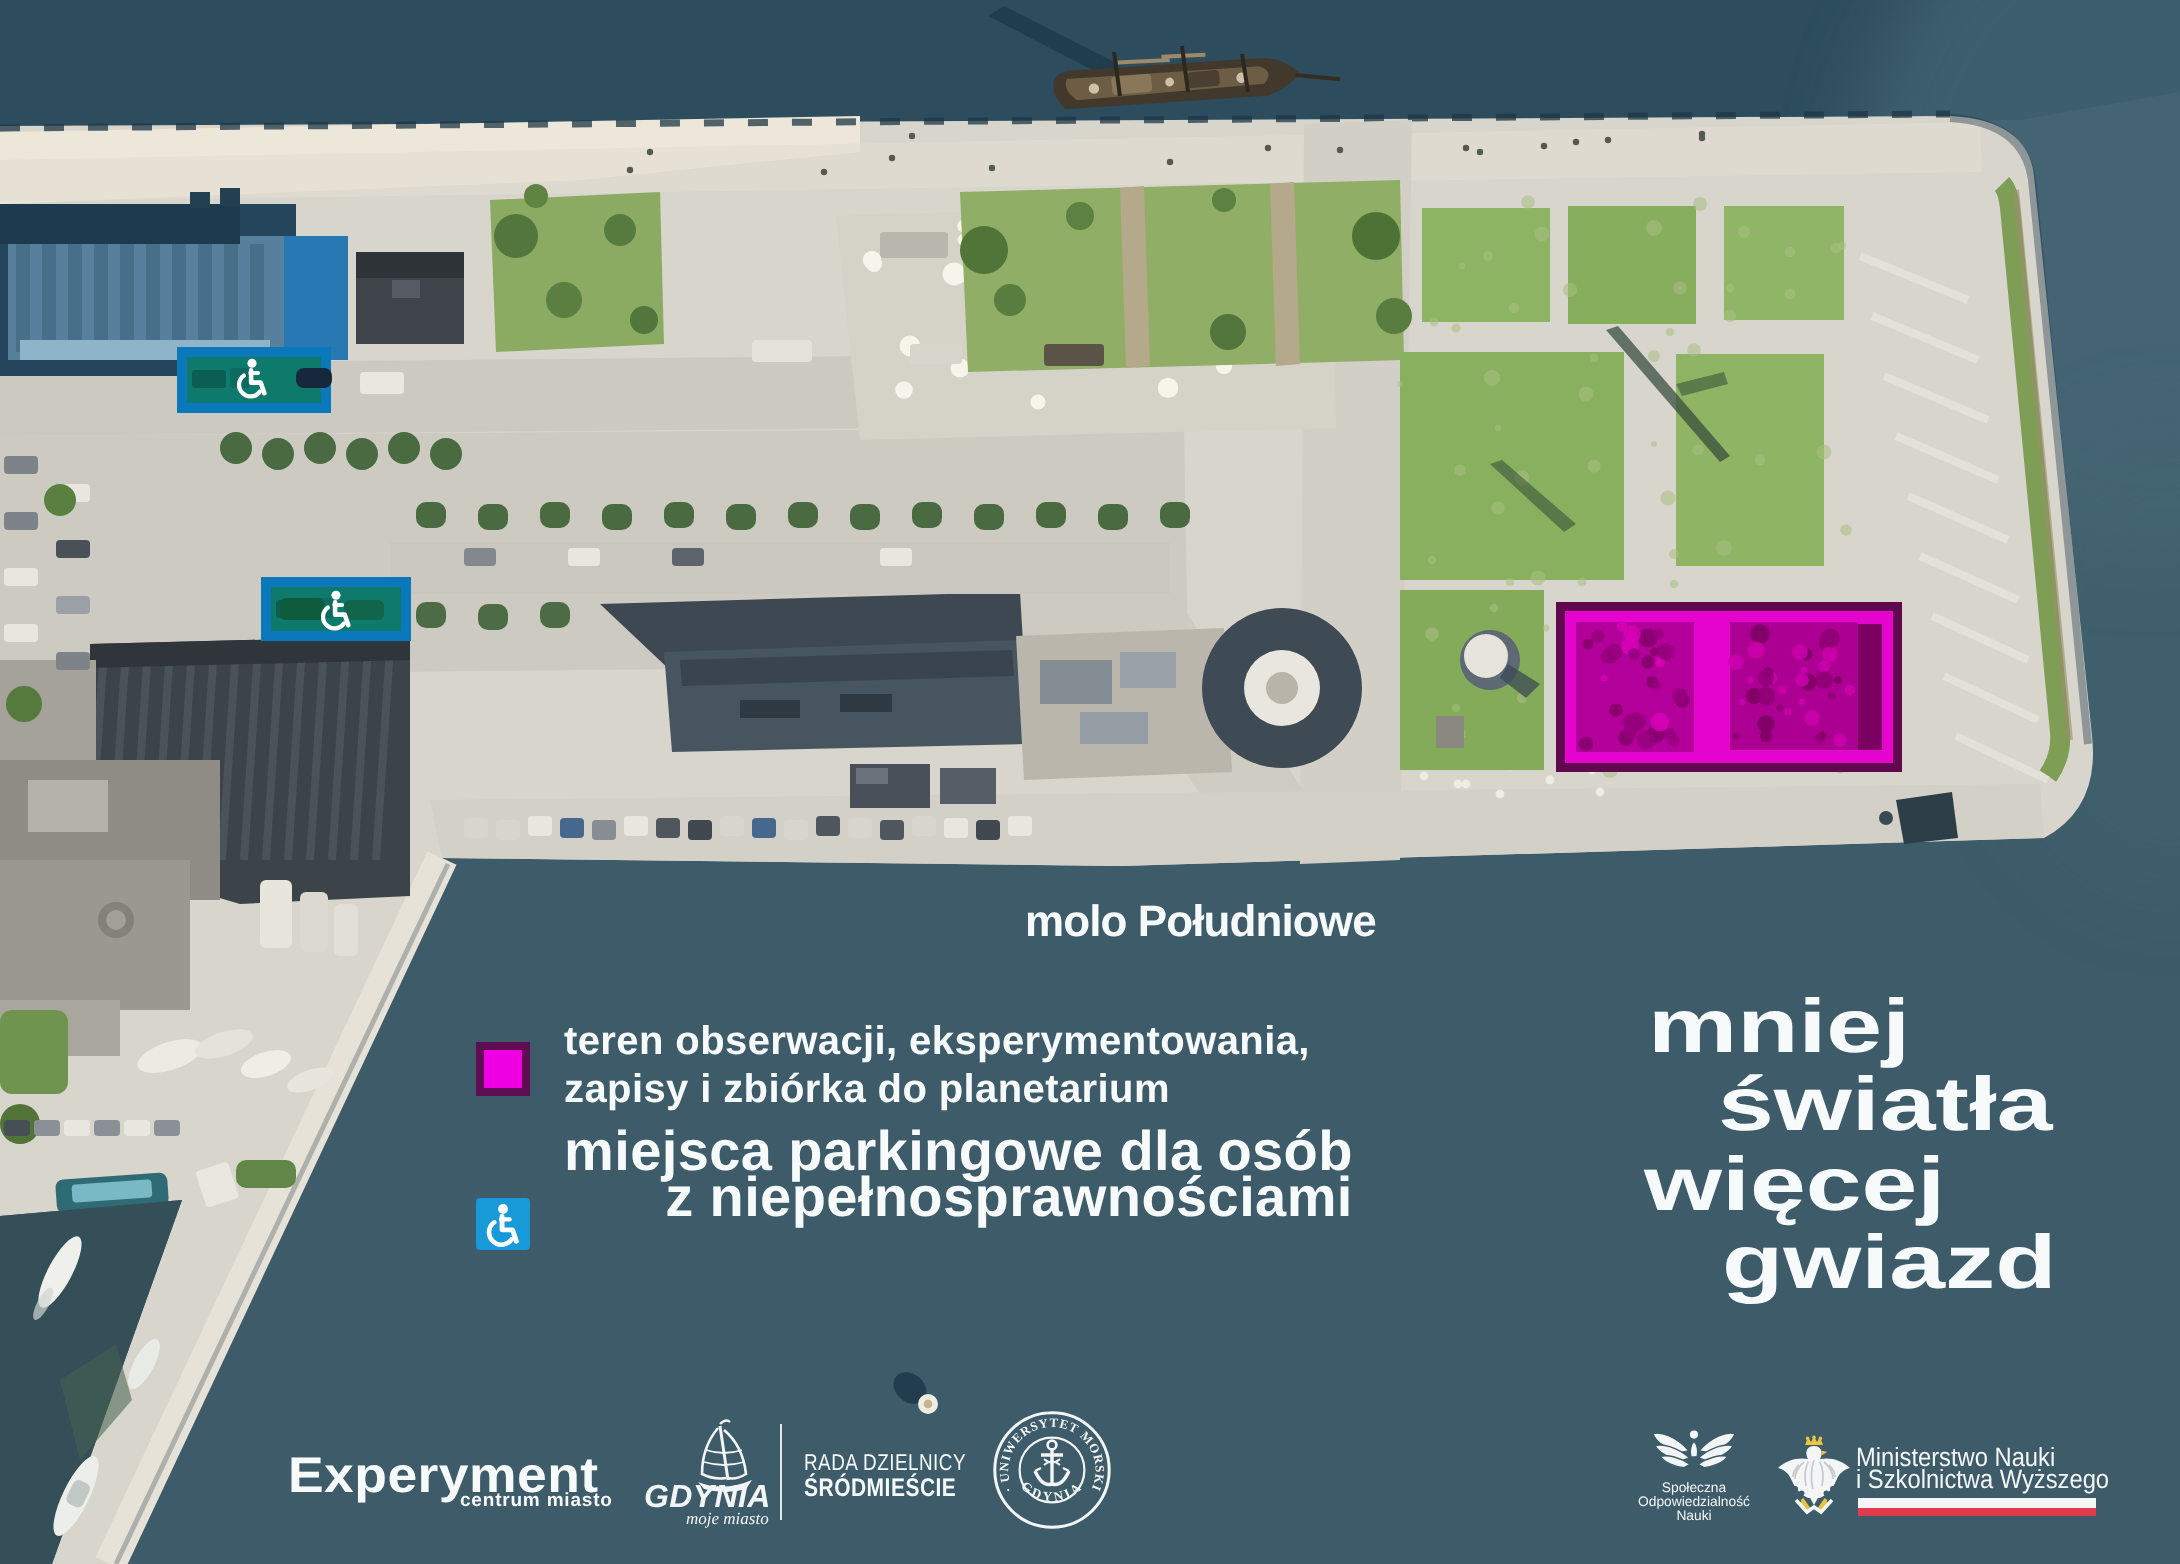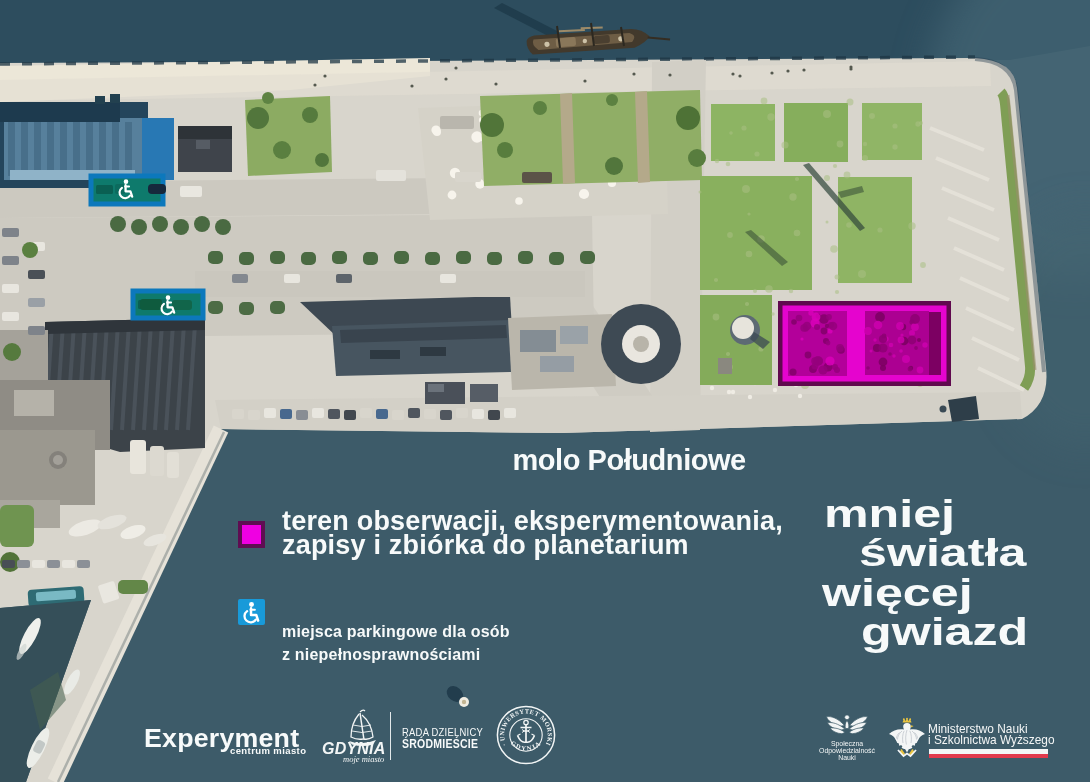--- a/index.html
+++ b/index.html
@@ -588,37 +588,37 @@
         <rect x="172" y="300" width="20" height="10" rx="3" fill="#11654a"></rect>
         <g transform="translate(168,306) scale(0.88)" fill="none" stroke="#ffffff">
           <circle cx="0" cy="-9.5" r="2.6" fill="#ffffff" stroke="none"></circle>
           <path d="M-0.5,-5.5 L-0.5,1.5 L5,1.5 L7,7.5" stroke-width="2.6" stroke-linecap="round" stroke-linejoin="round"></path>
           <path d="M-1,-4 L3.5,-4" stroke-width="2.2" stroke-linecap="round"></path>
           <path d="M-4.6,-2.5 A6.5,6.5 0 1 0 4.5,6.5" stroke-width="2.4" stroke-linecap="round"></path>
         </g>
       </g>
 </svg>
 
-<div class="ab bold" style="left:512.5px;top:446px;font-size:29px;line-height:29px;letter-spacing:-0.45px;">molo Południowe</div>
+<div class="ab bold" style="left:512.5px;top:446px;font-size:22px;line-height:29px;letter-spacing:-0.45px;">molo Południowe</div>
 
 <div class="ab" style="left:238px;top:521px;width:19px;height:19px;background:#ef00e2;border:4.5px solid #5f0d52;"></div>
 
-<div class="ab bold" style="left:282px;top:509px;font-size:27px;line-height:24px;letter-spacing:0.2px;">teren obserwacji, eksperymentowania,<br>zapisy i zbiórka do planetarium</div>
+<div class="ab bold" style="left:282px;top:509px;font-size:20px;line-height:24px;letter-spacing:0.2px;">teren obserwacji, eksperymentowania,<br>zapisy i zbiórka do planetarium</div>
 
 <div class="ab" style="left:238px;top:599px;width:27px;height:26px;background:#189ad9;border-radius:2px;">
 <svg width="27" height="26">
         <g transform="translate(13.5,14.5) scale(0.95)" fill="none" stroke="#ffffff">
           <circle cx="0" cy="-9.5" r="2.6" fill="#ffffff" stroke="none"></circle>
           <path d="M-0.5,-5.5 L-0.5,1.5 L5,1.5 L7,7.5" stroke-width="2.6" stroke-linecap="round" stroke-linejoin="round"></path>
           <path d="M-1,-4 L3.5,-4" stroke-width="2.2" stroke-linecap="round"></path>
           <path d="M-4.6,-2.5 A6.5,6.5 0 1 0 4.5,6.5" stroke-width="2.4" stroke-linecap="round"></path>
         </g>
       </svg></div>
 
-<div class="ab bold" style="left:282px;top:620px;font-size:16px;line-height:23px;letter-spacing:0.2px;">miejsca parkingowe dla osób<br>z niepełnosprawnościami</div>
+<div class="ab bold" style="left:282px;top:564px;font-size:28px;line-height:23px;letter-spacing:0.2px;text-align:right;">miejsca parkingowe dla osób<br>z niepełnosprawnościami</div>
 
 <div class="ab ttl" style="left:824px;top:495px;">mniej</div>
 
 <div class="ab ttl" style="left:859px;top:534px;">światła</div>
 
 <div class="ab ttl" style="left:822px;top:574px;">więcej</div>
 
 <div class="ab ttl" style="left:861px;top:613px;">gwiazd</div>
 
 <div class="ab" style="left:143.5px;top:725.9px;font-size:25px;line-height:25px;font-weight:bold;letter-spacing:0.2px;transform:scale(1.07,1);transform-origin:0 0;">Experyment</div>

